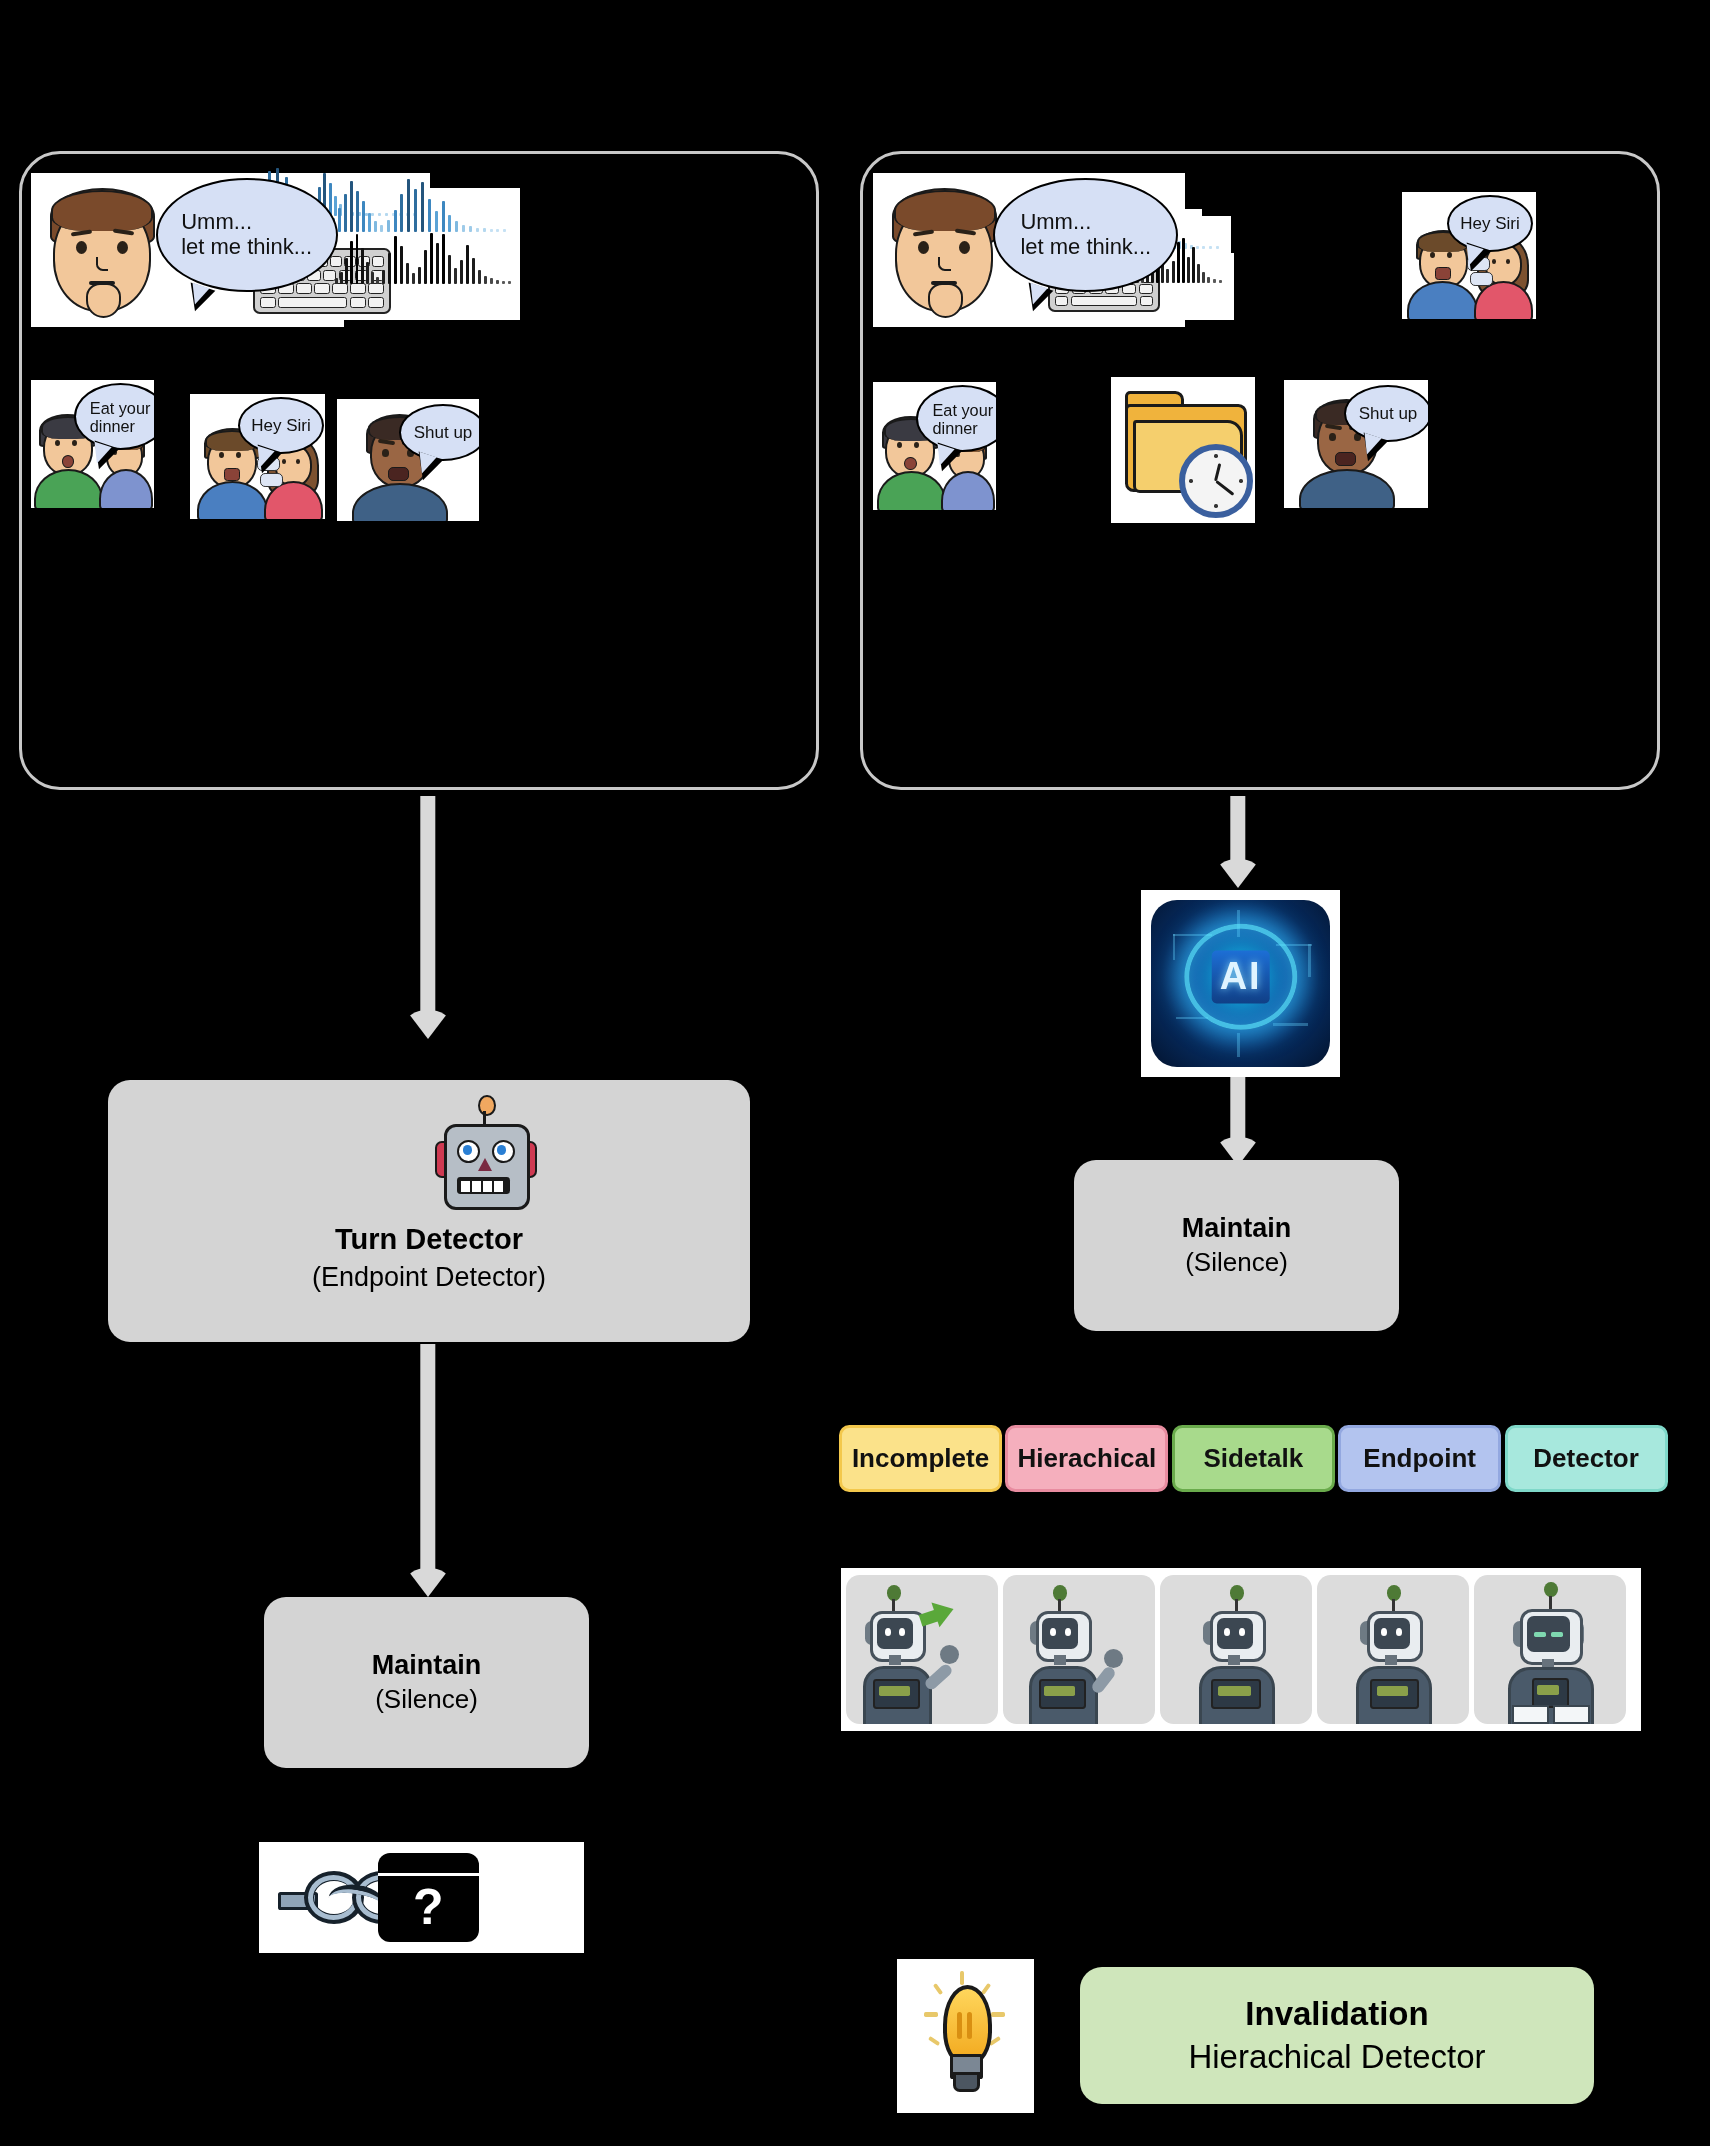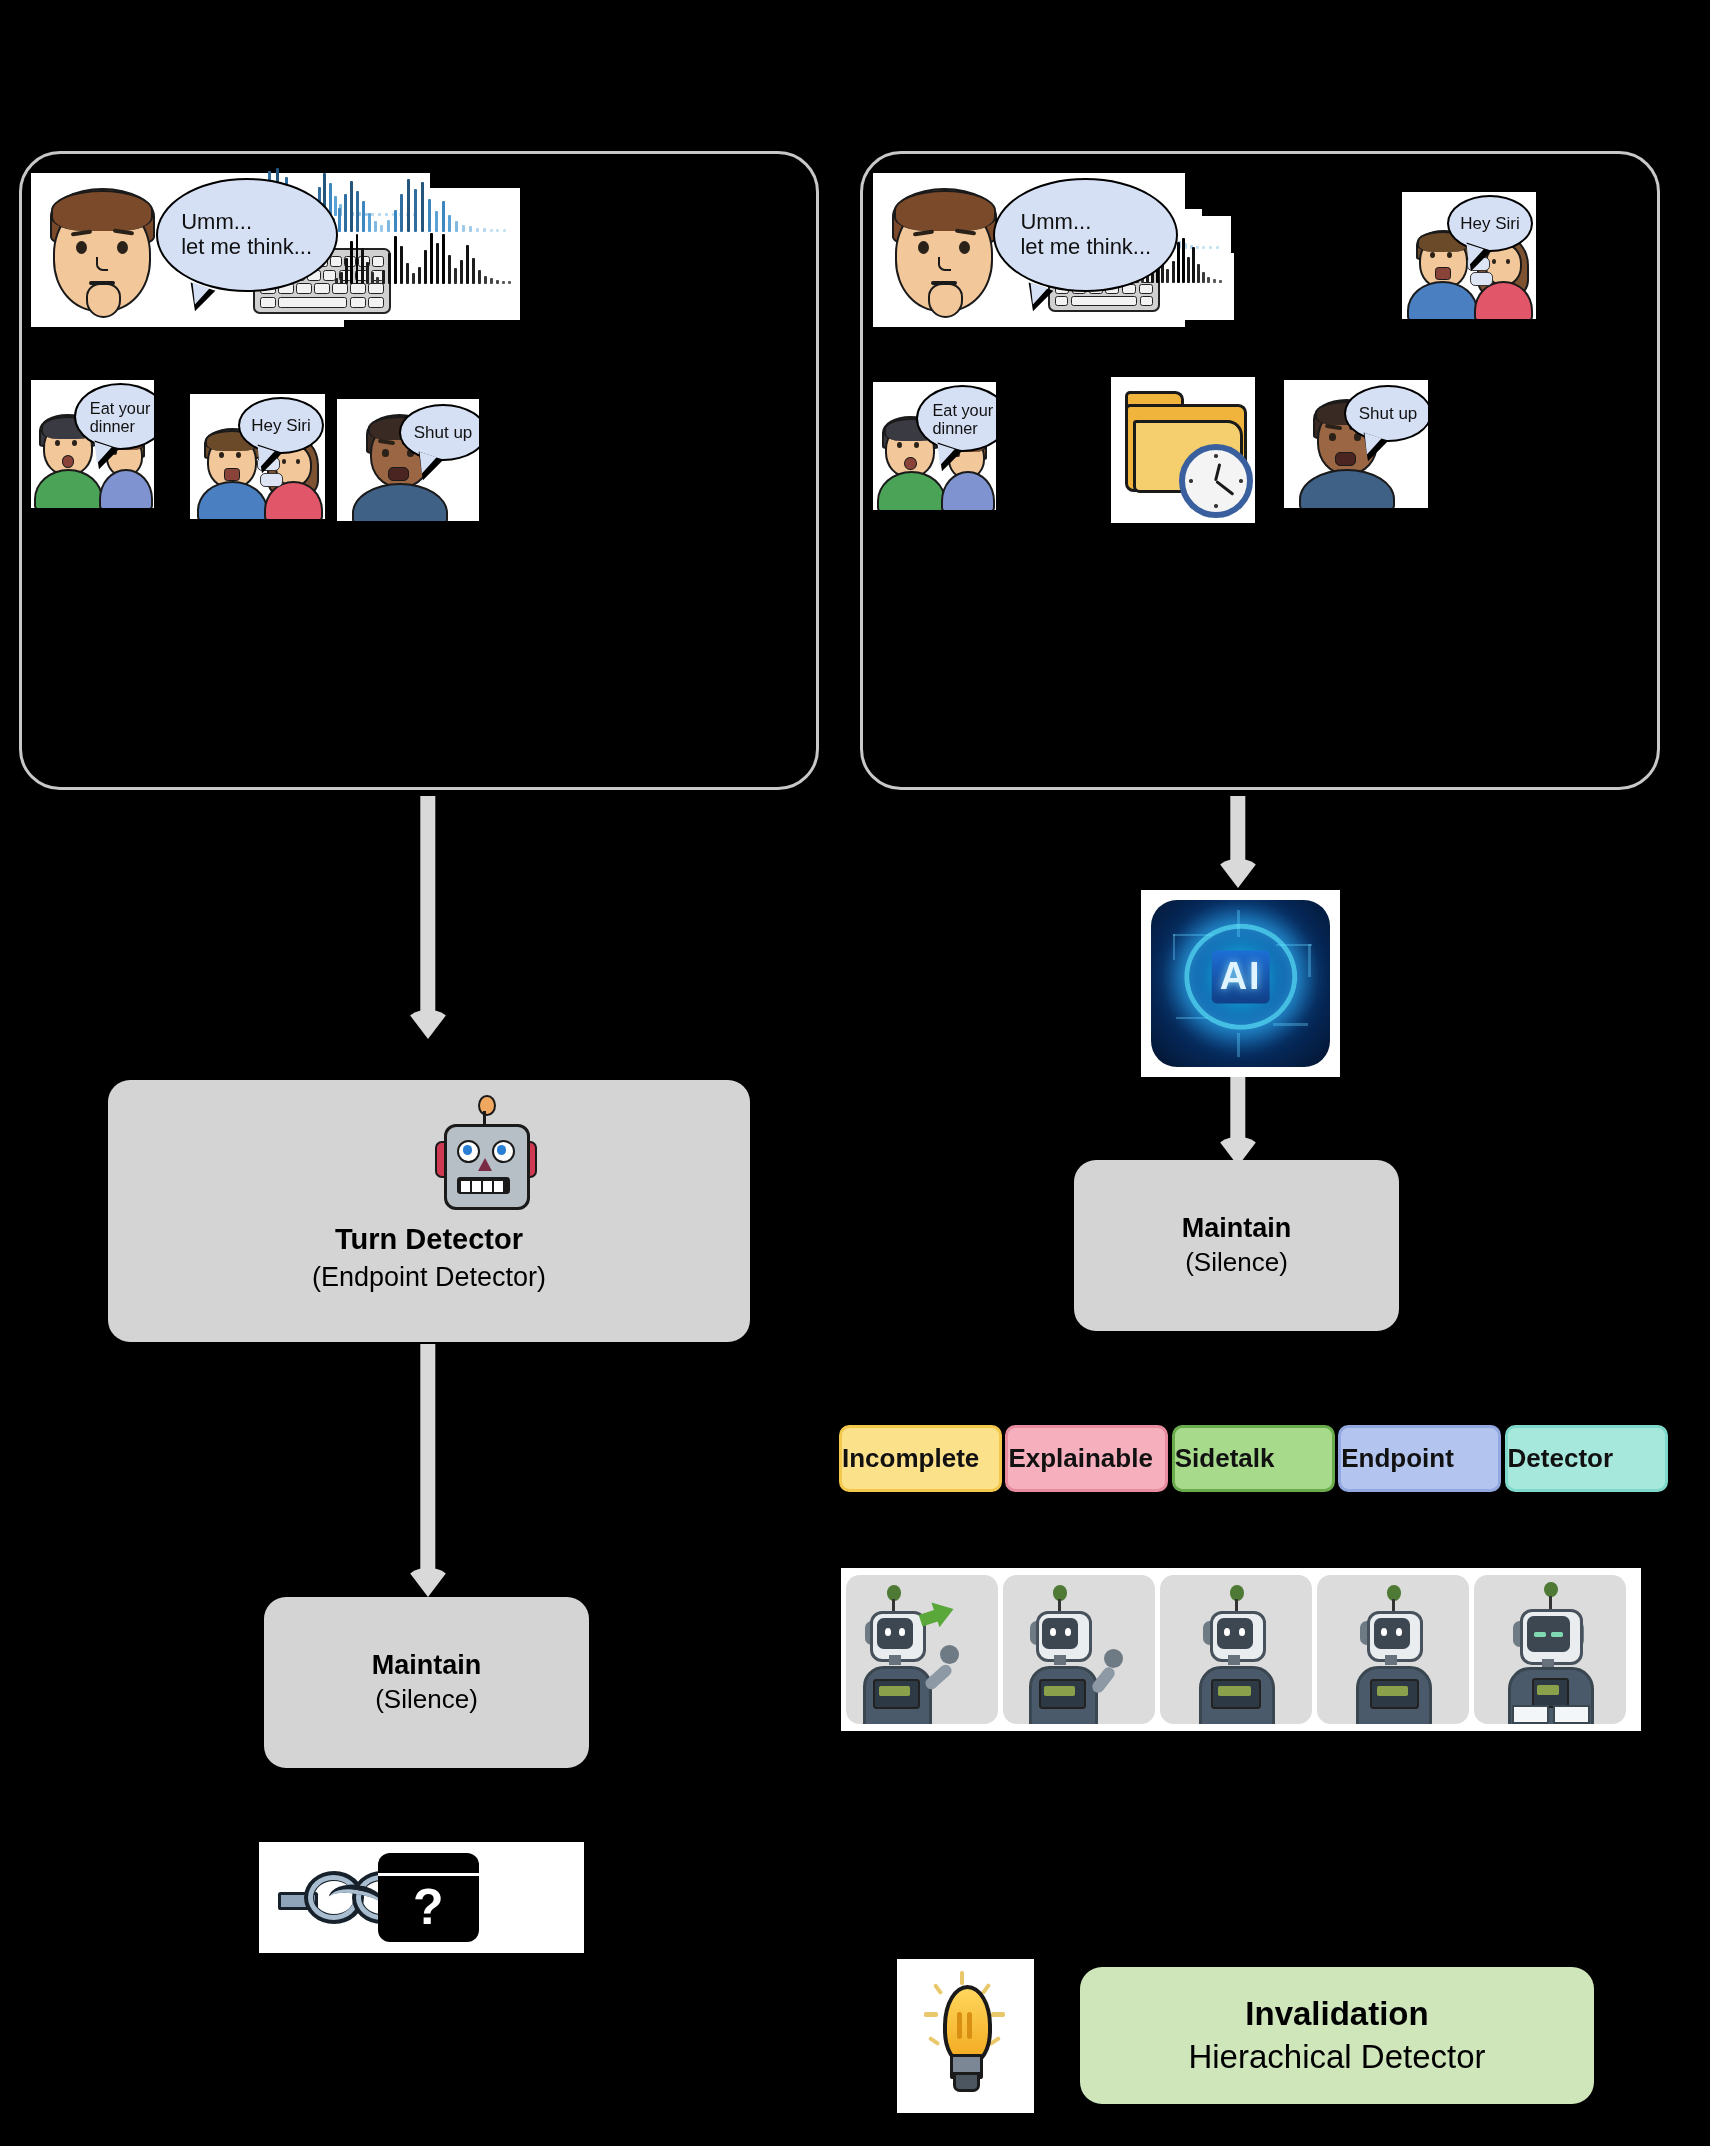--- a/index.html
+++ b/index.html
@@ -97,21 +97,21 @@
     position:absolute;left:50%;transform:translateX(-50%);
     width:0;height:0;border-style:solid;
     border-width:29px 22px 0 22px;
     border-color:#d9d9d9 transparent transparent transparent;
   }
 
   
   .chips{position:absolute;display:flex;}
   .chip{
     border-radius:10.3px;
-    display:flex;align-items:center;
+    display:flex;align-items:center;justify-content:center;
     font-weight:bold;color:#111;box-sizing:border-box;
     white-space:nowrap;
   }
 
   
   .robostrip{position:absolute;background:#fff;display:flex;align-items:center;}
   .robocell{background:#dcdcdc;border-radius:13.7px;position:relative;overflow:hidden;}
 
   
   .bulbtile{position:absolute;background:#fff;}
@@ -671,21 +671,21 @@
 <div class="flowbox" id="maintain-right" style="left:1074px;top:1160px;width:325px;height:171px;">
   <div class="l1" style="font-size:27px;">Maintain</div>
   <div class="l2" style="font-size:26px;margin-top:3.4px;">(Silence)</div>
 </div>
 
 <div class="chips" id="category-chips" style="left:839px;top:1425px;height:67px;gap:3.4px;">
   <div class="chip" style="width:163px;height:67px;font-size:26px;background:#fbe28a;border:3.4px solid #f3c84c;">
     <span>Incomplete</span>
   </div>
   <div class="chip" style="width:163px;height:67px;font-size:26px;background:#f5afbd;border:3.4px solid #e88ca0;">
-    <span>Explainable</span>
+    <span>Hierachical</span>
   </div>
   <div class="chip" style="width:163px;height:67px;font-size:26px;background:#a8da8c;border:3.4px solid #6aab4c;">
     <span>Sidetalk</span>
   </div>
   <div class="chip" style="width:163px;height:67px;font-size:26px;background:#b3c4ef;border:3.4px solid #93a8e0;">
     <span>Endpoint</span>
   </div>
   <div class="chip" style="width:163px;height:67px;font-size:26px;background:#a7e8dd;border:3.4px solid #7fd8c9;">
     <span>Detector</span>
   </div>

